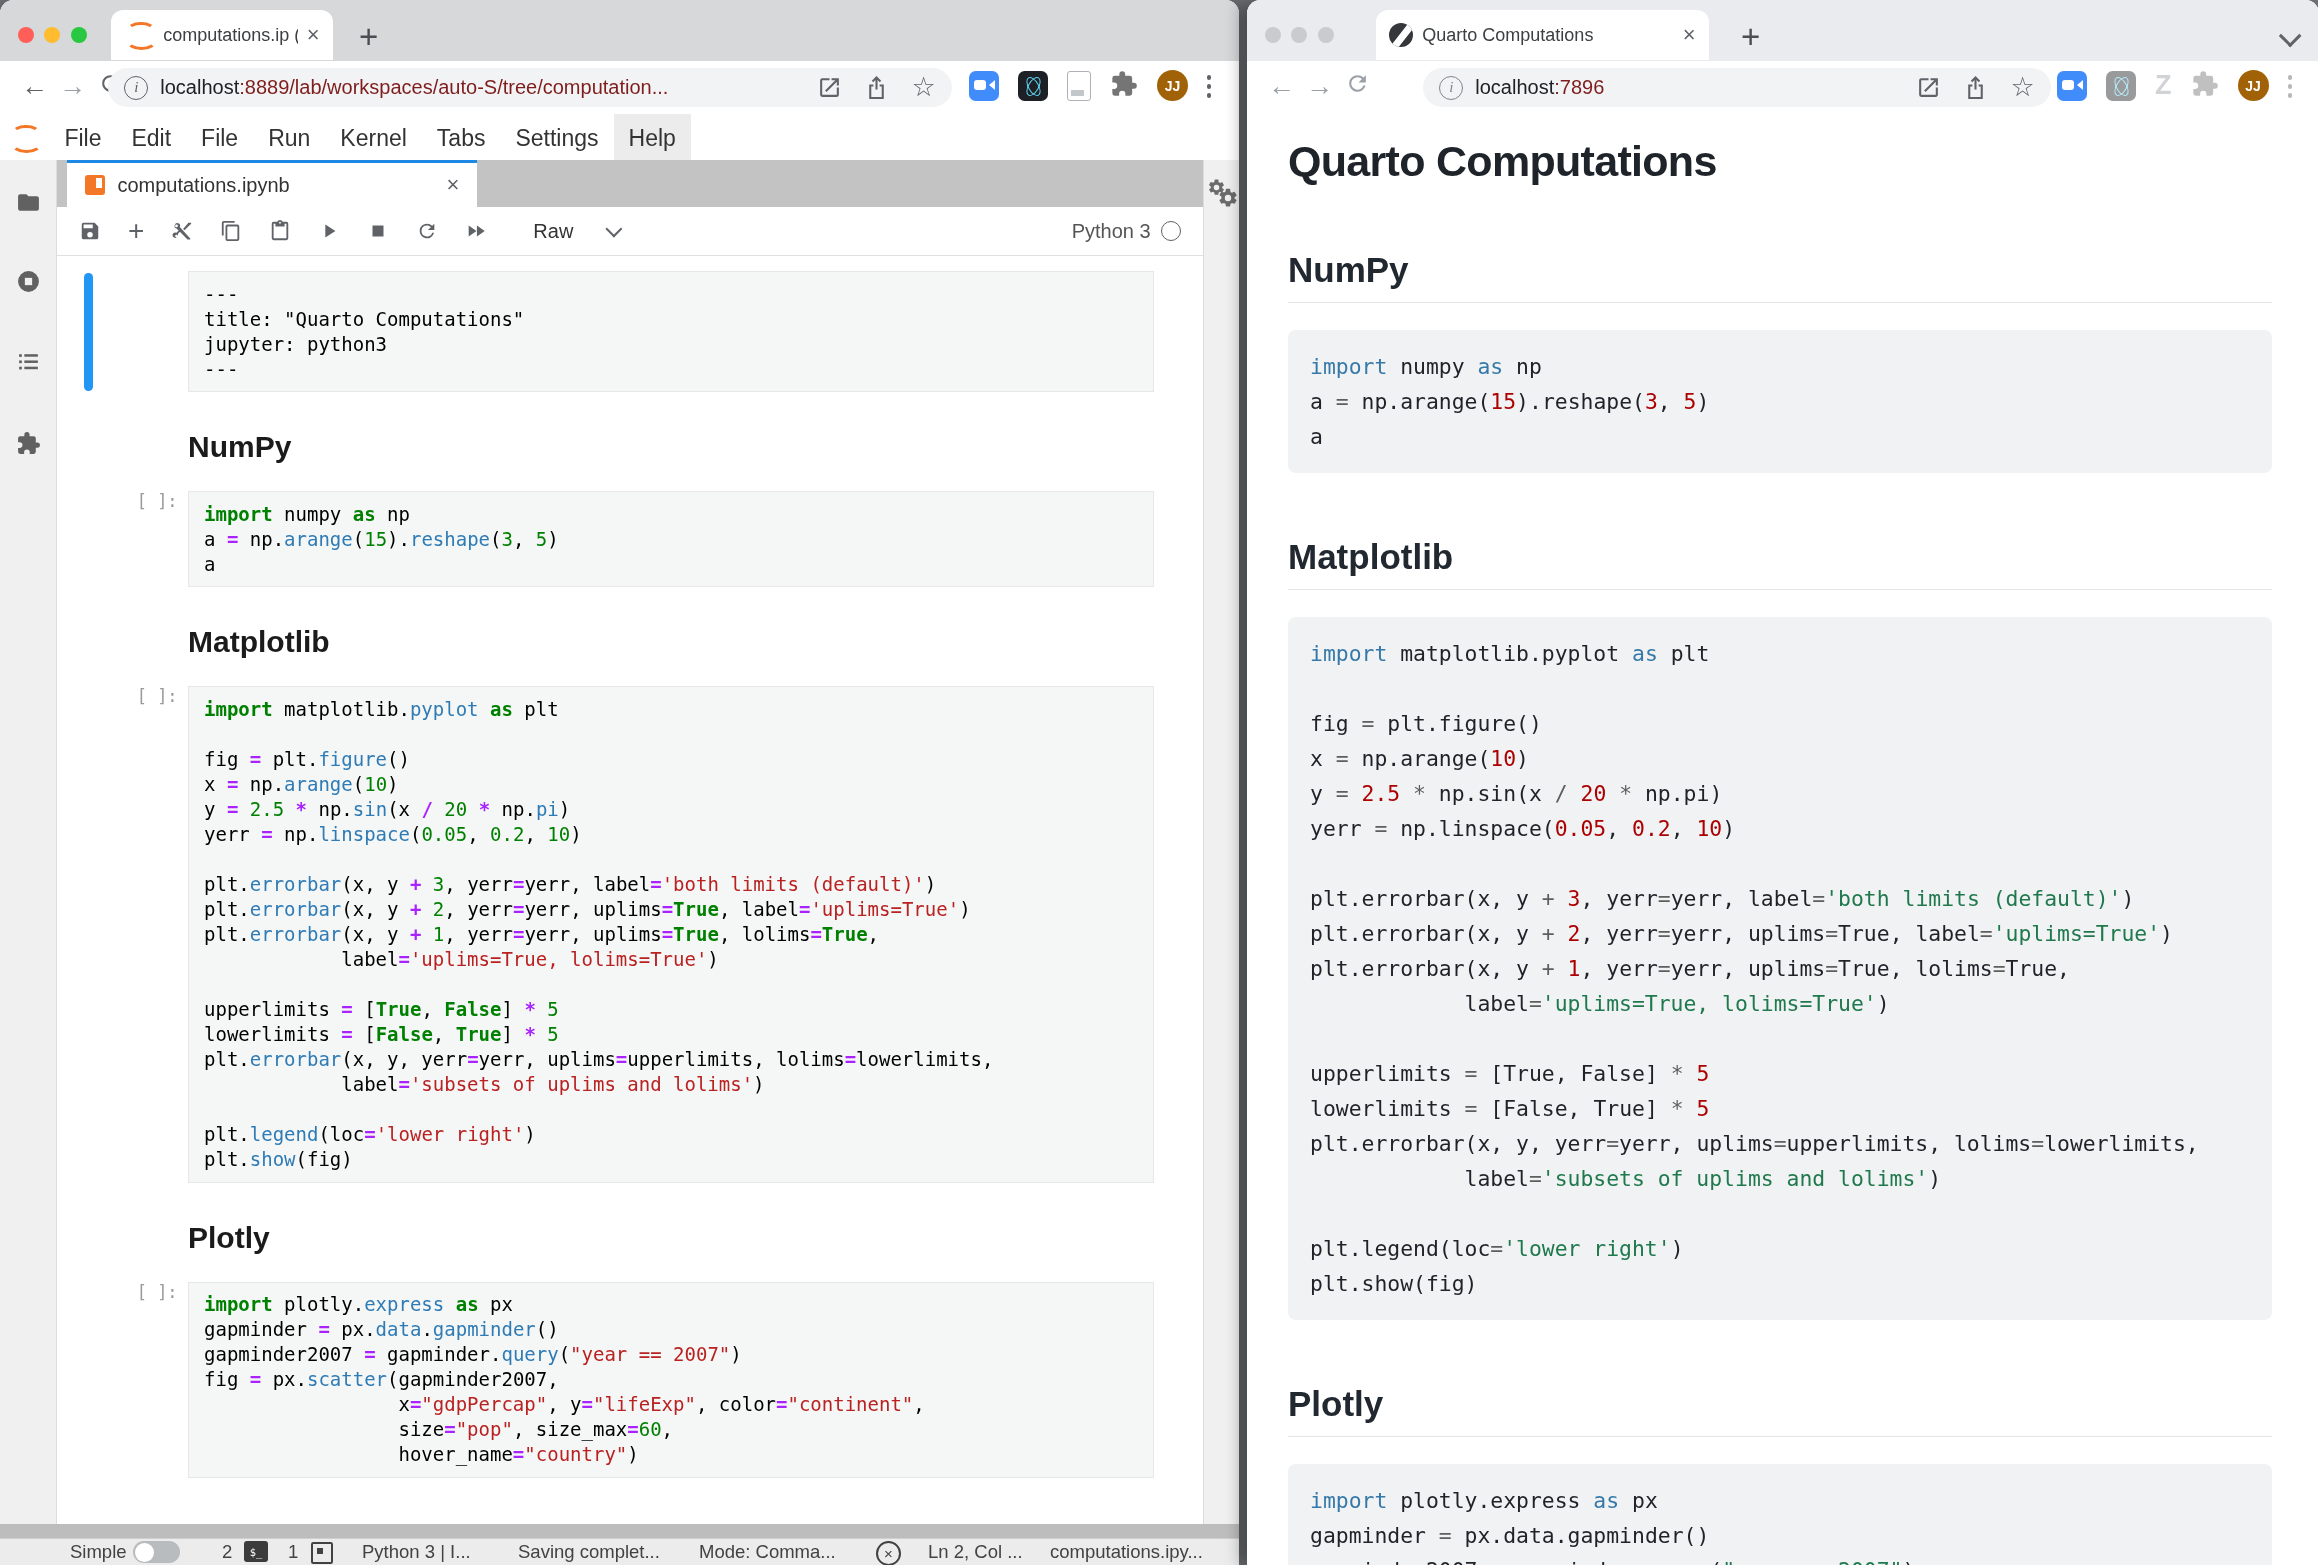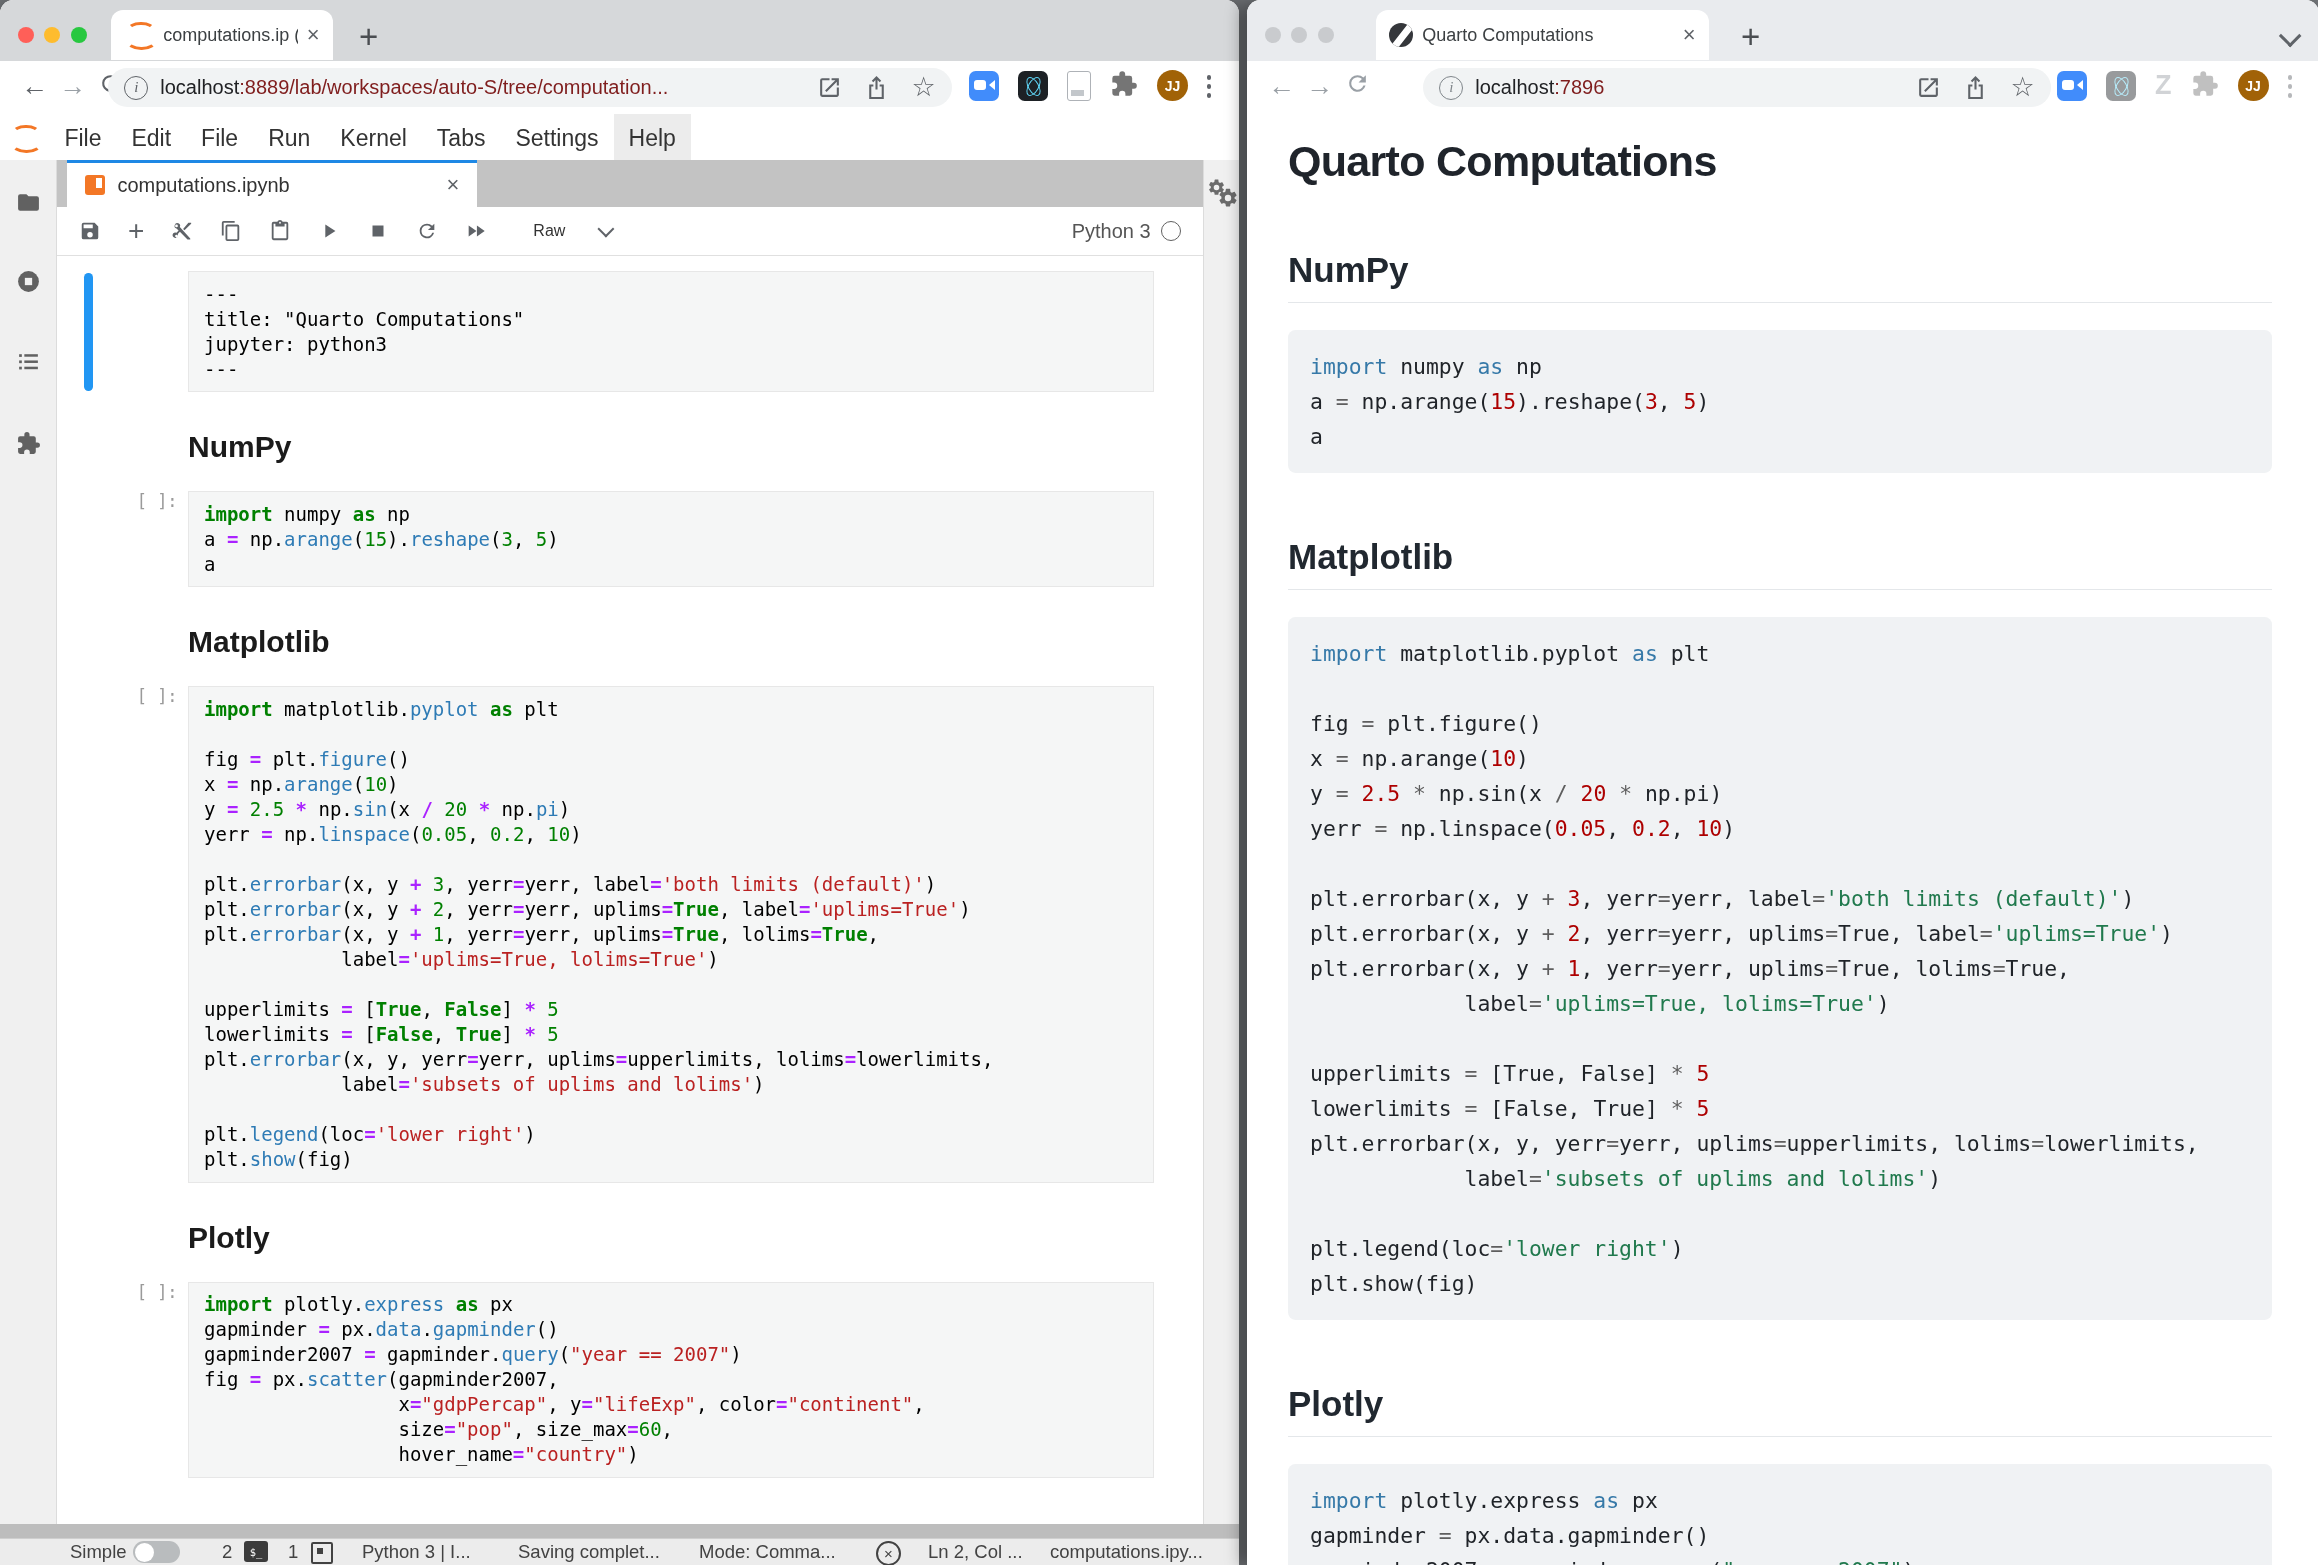--- a/index.html
+++ b/index.html
@@ -77,21 +77,21 @@
   .leftbar .sic{position:absolute;left:15.5px;}
   .rightbar{position:absolute;right:0;top:0;width:35px;bottom:15px;background:#f0f0f0;border-left:0.7px solid #dcdcdc;}
   .gearwrap{position:absolute;left:3px;top:18px;width:30px;height:30px;}
   .doctabs{position:absolute;left:57px;right:36px;top:0;height:47px;background:#c3c3c3;}
   .doctab{position:absolute;left:10.4px;top:0;height:47px;width:410px;background:#fff;border-top:3.7px solid #1e88e5;box-sizing:border-box;display:flex;align-items:center;padding:0 18px;gap:12px;}
   .doctab .lbl{font-size:20px;color:#333;flex:1;}
   .jtoolbar{position:absolute;left:57px;right:36px;top:47px;height:49px;background:#fff;border-bottom:0.7px solid #e0e0e0;display:flex;align-items:center;padding:0 22px;gap:27px;box-sizing:border-box;}
   .jtb{color:#5f6368;flex:none;display:flex;align-items:center;}
   .jtb svg{width:22px;height:22px;}
   .jtb.txt{font-size:28px;line-height:22px;}
-  .celltype{font-size:16px;color:#333;margin-left:19px;display:flex;align-items:center;gap:33px;text-align:right;}
+  .celltype{font-size:20px;color:#333;margin-left:19px;display:flex;align-items:center;gap:33px;text-align:right;}
   .caret{width:9.6px;height:9.6px;border-right:2.2px solid #5f6368;border-bottom:2.2px solid #5f6368;transform:rotate(45deg) translateY(-3px);}
   .kernelright{margin-left:auto;display:flex;align-items:center;gap:10.4px;font-size:20px;color:#555;}
   .kcircle{width:18px;height:18px;border:1.8px solid #616161;border-radius:50%;}
   .nbarea{position:absolute;left:57px;right:36px;top:96px;bottom:15px;background:#fff;overflow:hidden;}
   .nbscroll{padding-top:15px;}
   .cellrow{display:flex;padding-left:27px;position:relative;}
   .gutter{width:104px;flex:none;position:relative;text-align:right;}
   .prompt{font-family:"DejaVu Sans Mono",monospace;font-size:17px;color:#9a9a9a;padding:12px 10.4px 0 0;white-space:nowrap;}
   .selbar{position:absolute;left:0;top:1.5px;bottom:1.5px;width:9px;border-radius:4.4px;background:#2196f3;}
   .cellbox{flex:1;margin-right:49px;background:#f5f6f6;border:0.7px solid #e7e7e7;padding:9.6px 0 9.6px 15px;font-family:"DejaVu Sans Mono",monospace;font-size:19px;line-height:25px;}

